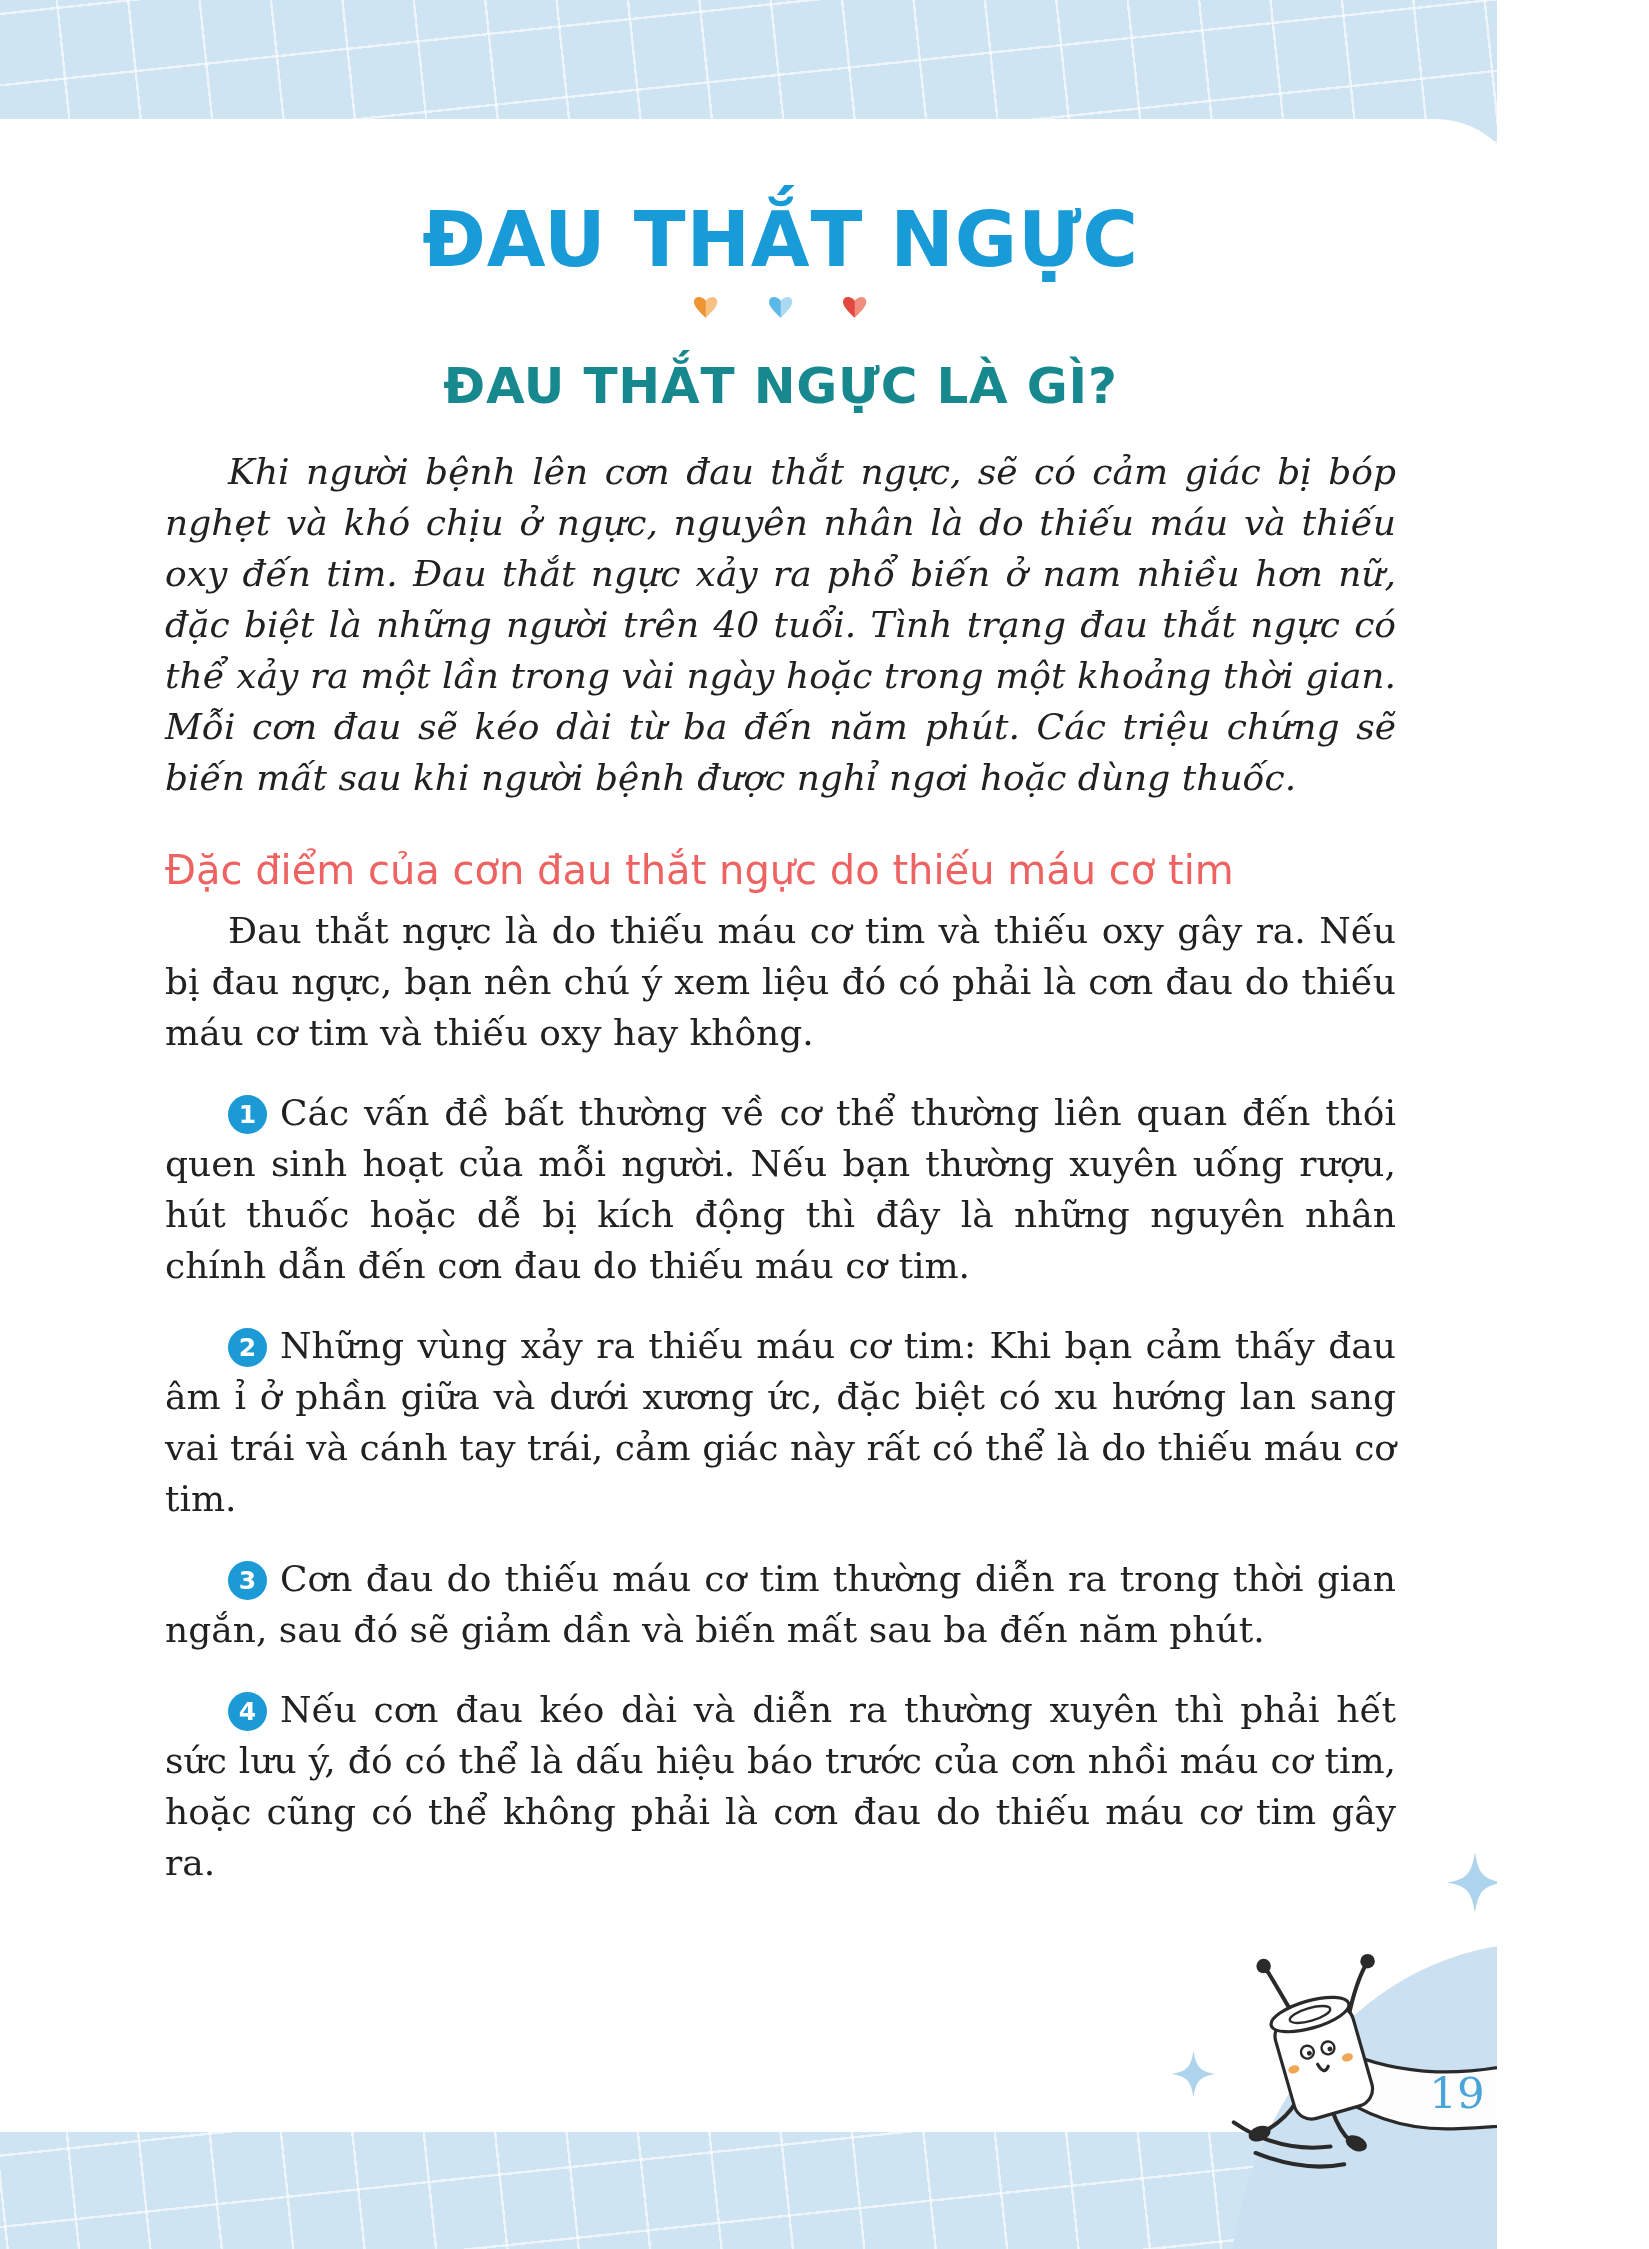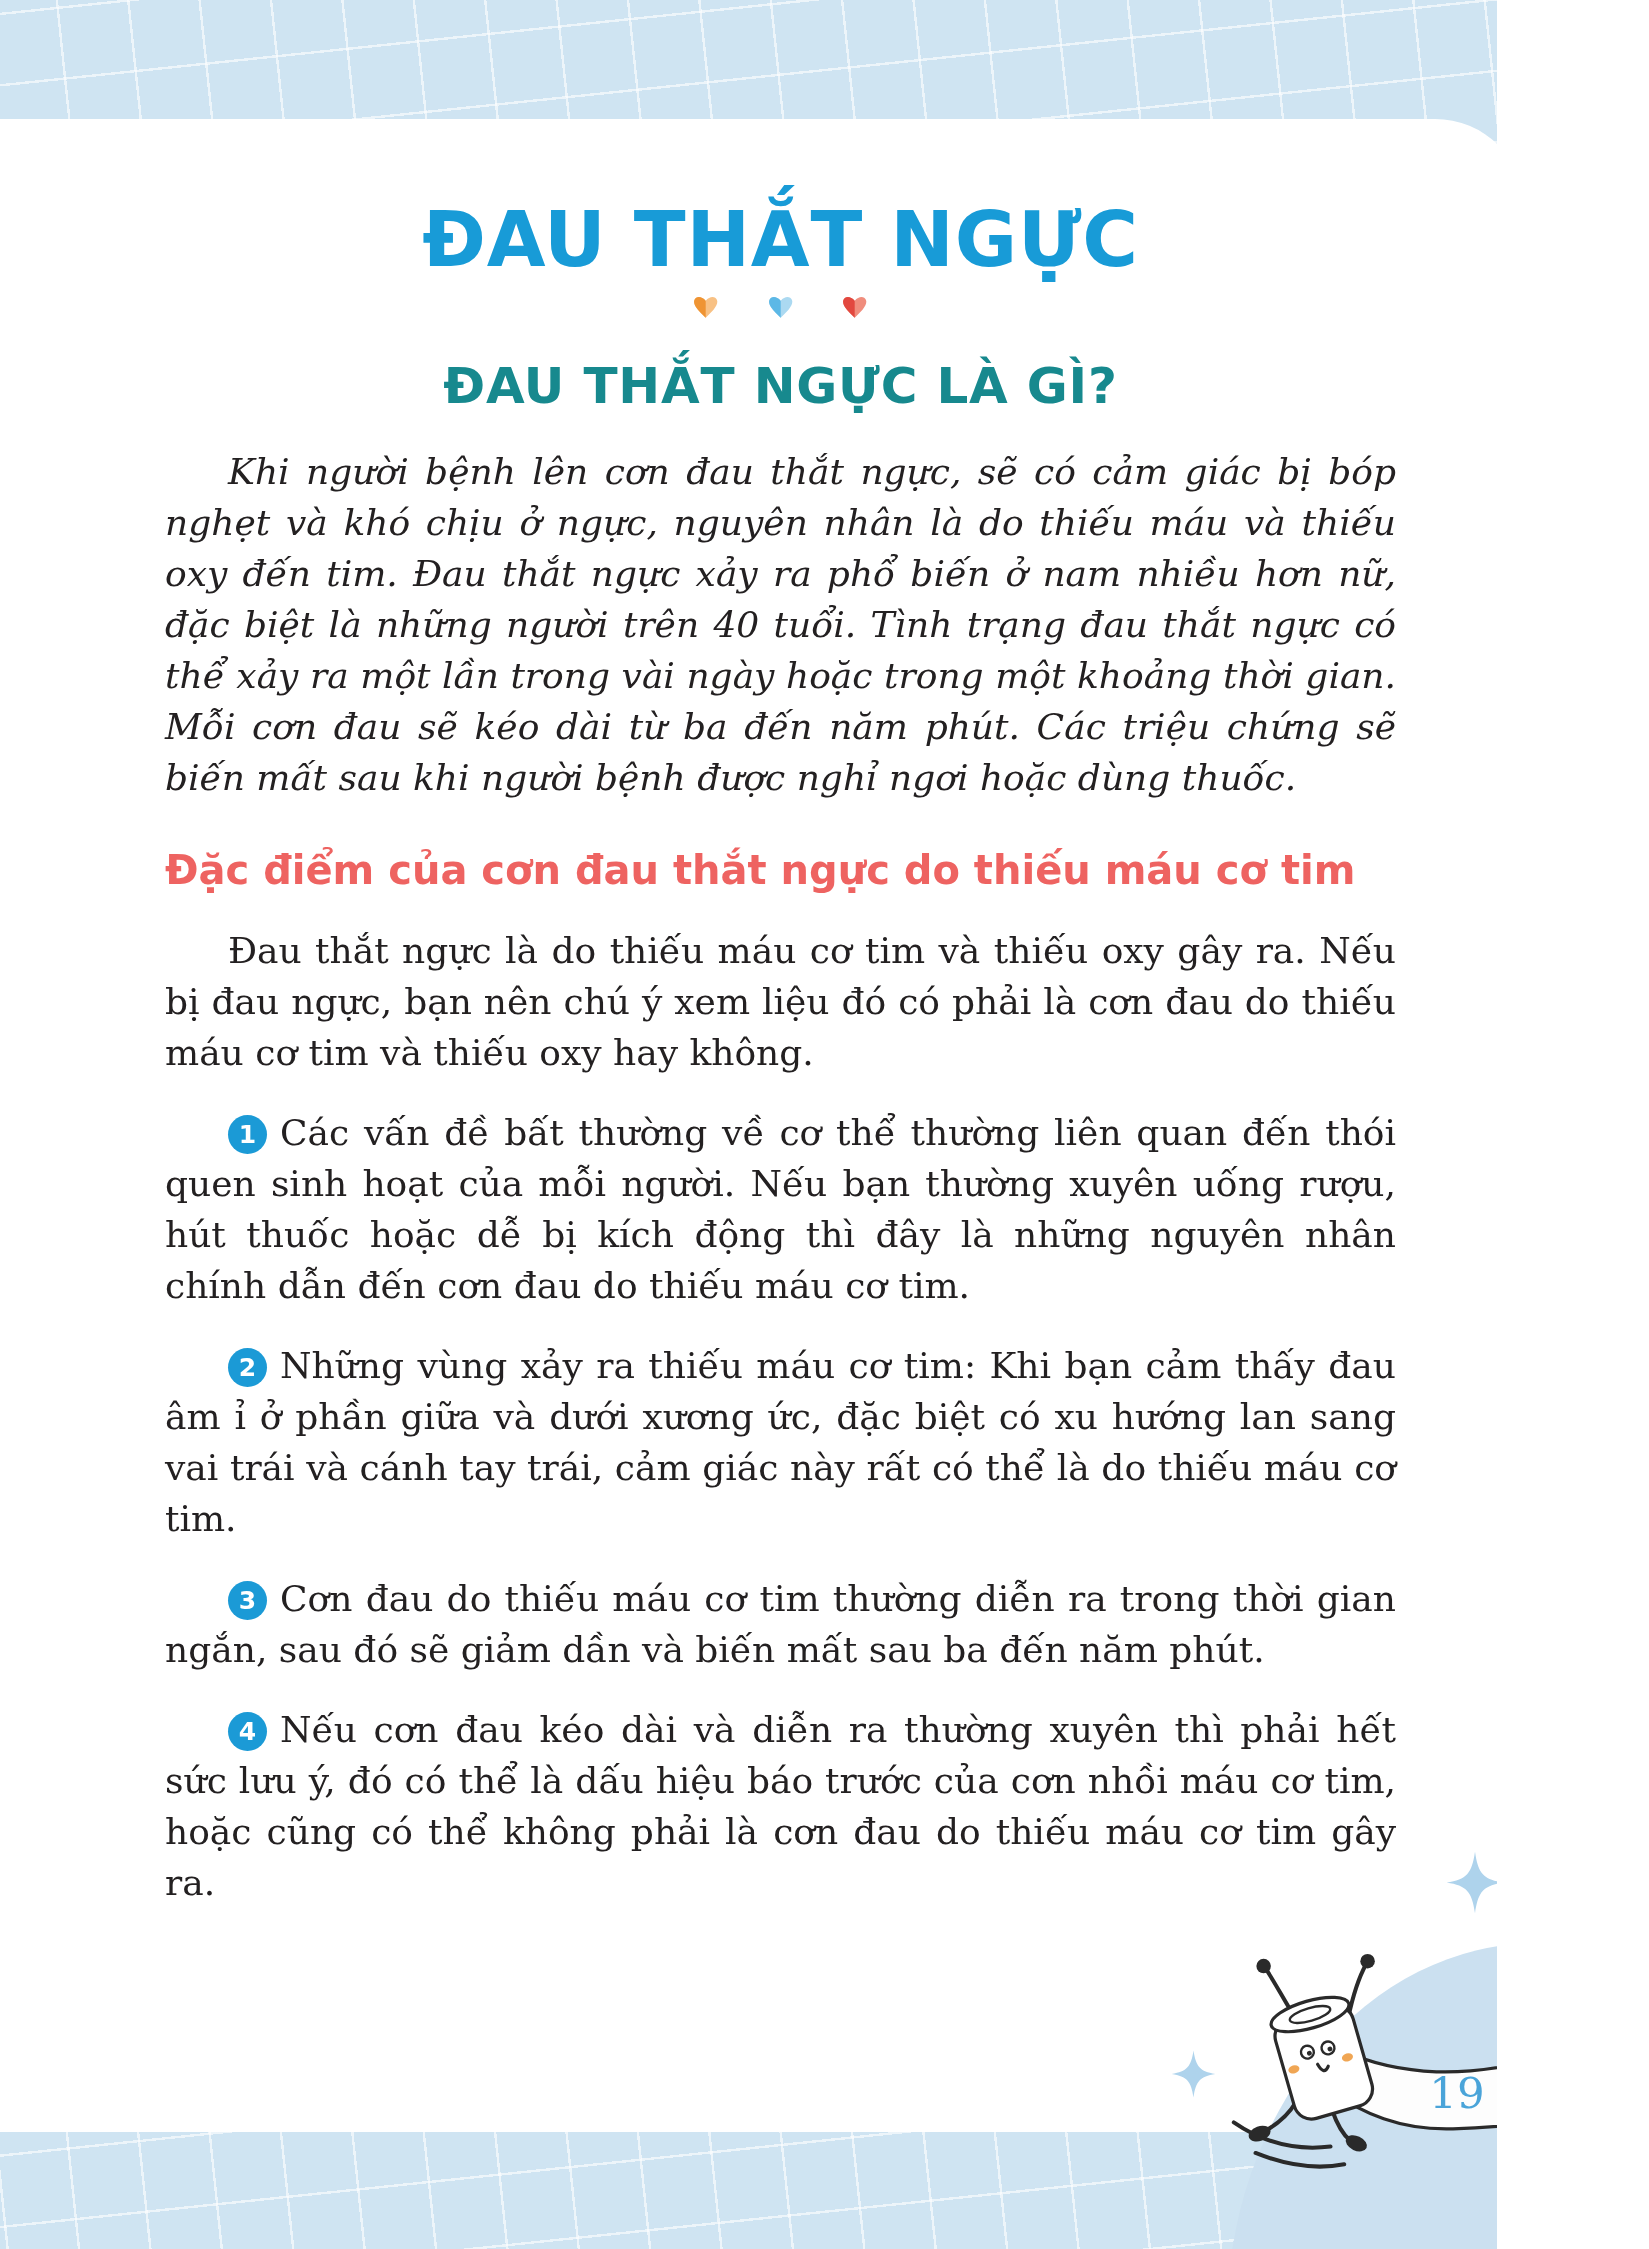--- a/index.html
+++ b/index.html
@@ -60,25 +60,25 @@
     font-weight:800;
     font-size:50px; line-height:1.1;
     color:#17898e;
     letter-spacing:0.8px;
   }
   p.q-para{ margin-top:32px;font-style:italic; }
 
   h3.sub-heading{
     margin:44px 0 0;
     font-family:"DejaVu Sans", sans-serif;
-    font-weight:700;
+    font-weight:400;
     font-size:40px; line-height:1.15;
     color:#ee6361;
   }
-  p.sub-para{ margin-top:32px; }
+  p.sub-para{ margin-top:12px; }
 
   p.item{ margin-top:29px; }
   .num{
     display:inline-block;
     width:39px; height:39px;
     border-radius:50%;
     background:#1b9ad6;
     color:#fff;
     font-family:"DejaVu Sans", sans-serif;
     font-weight:700;

